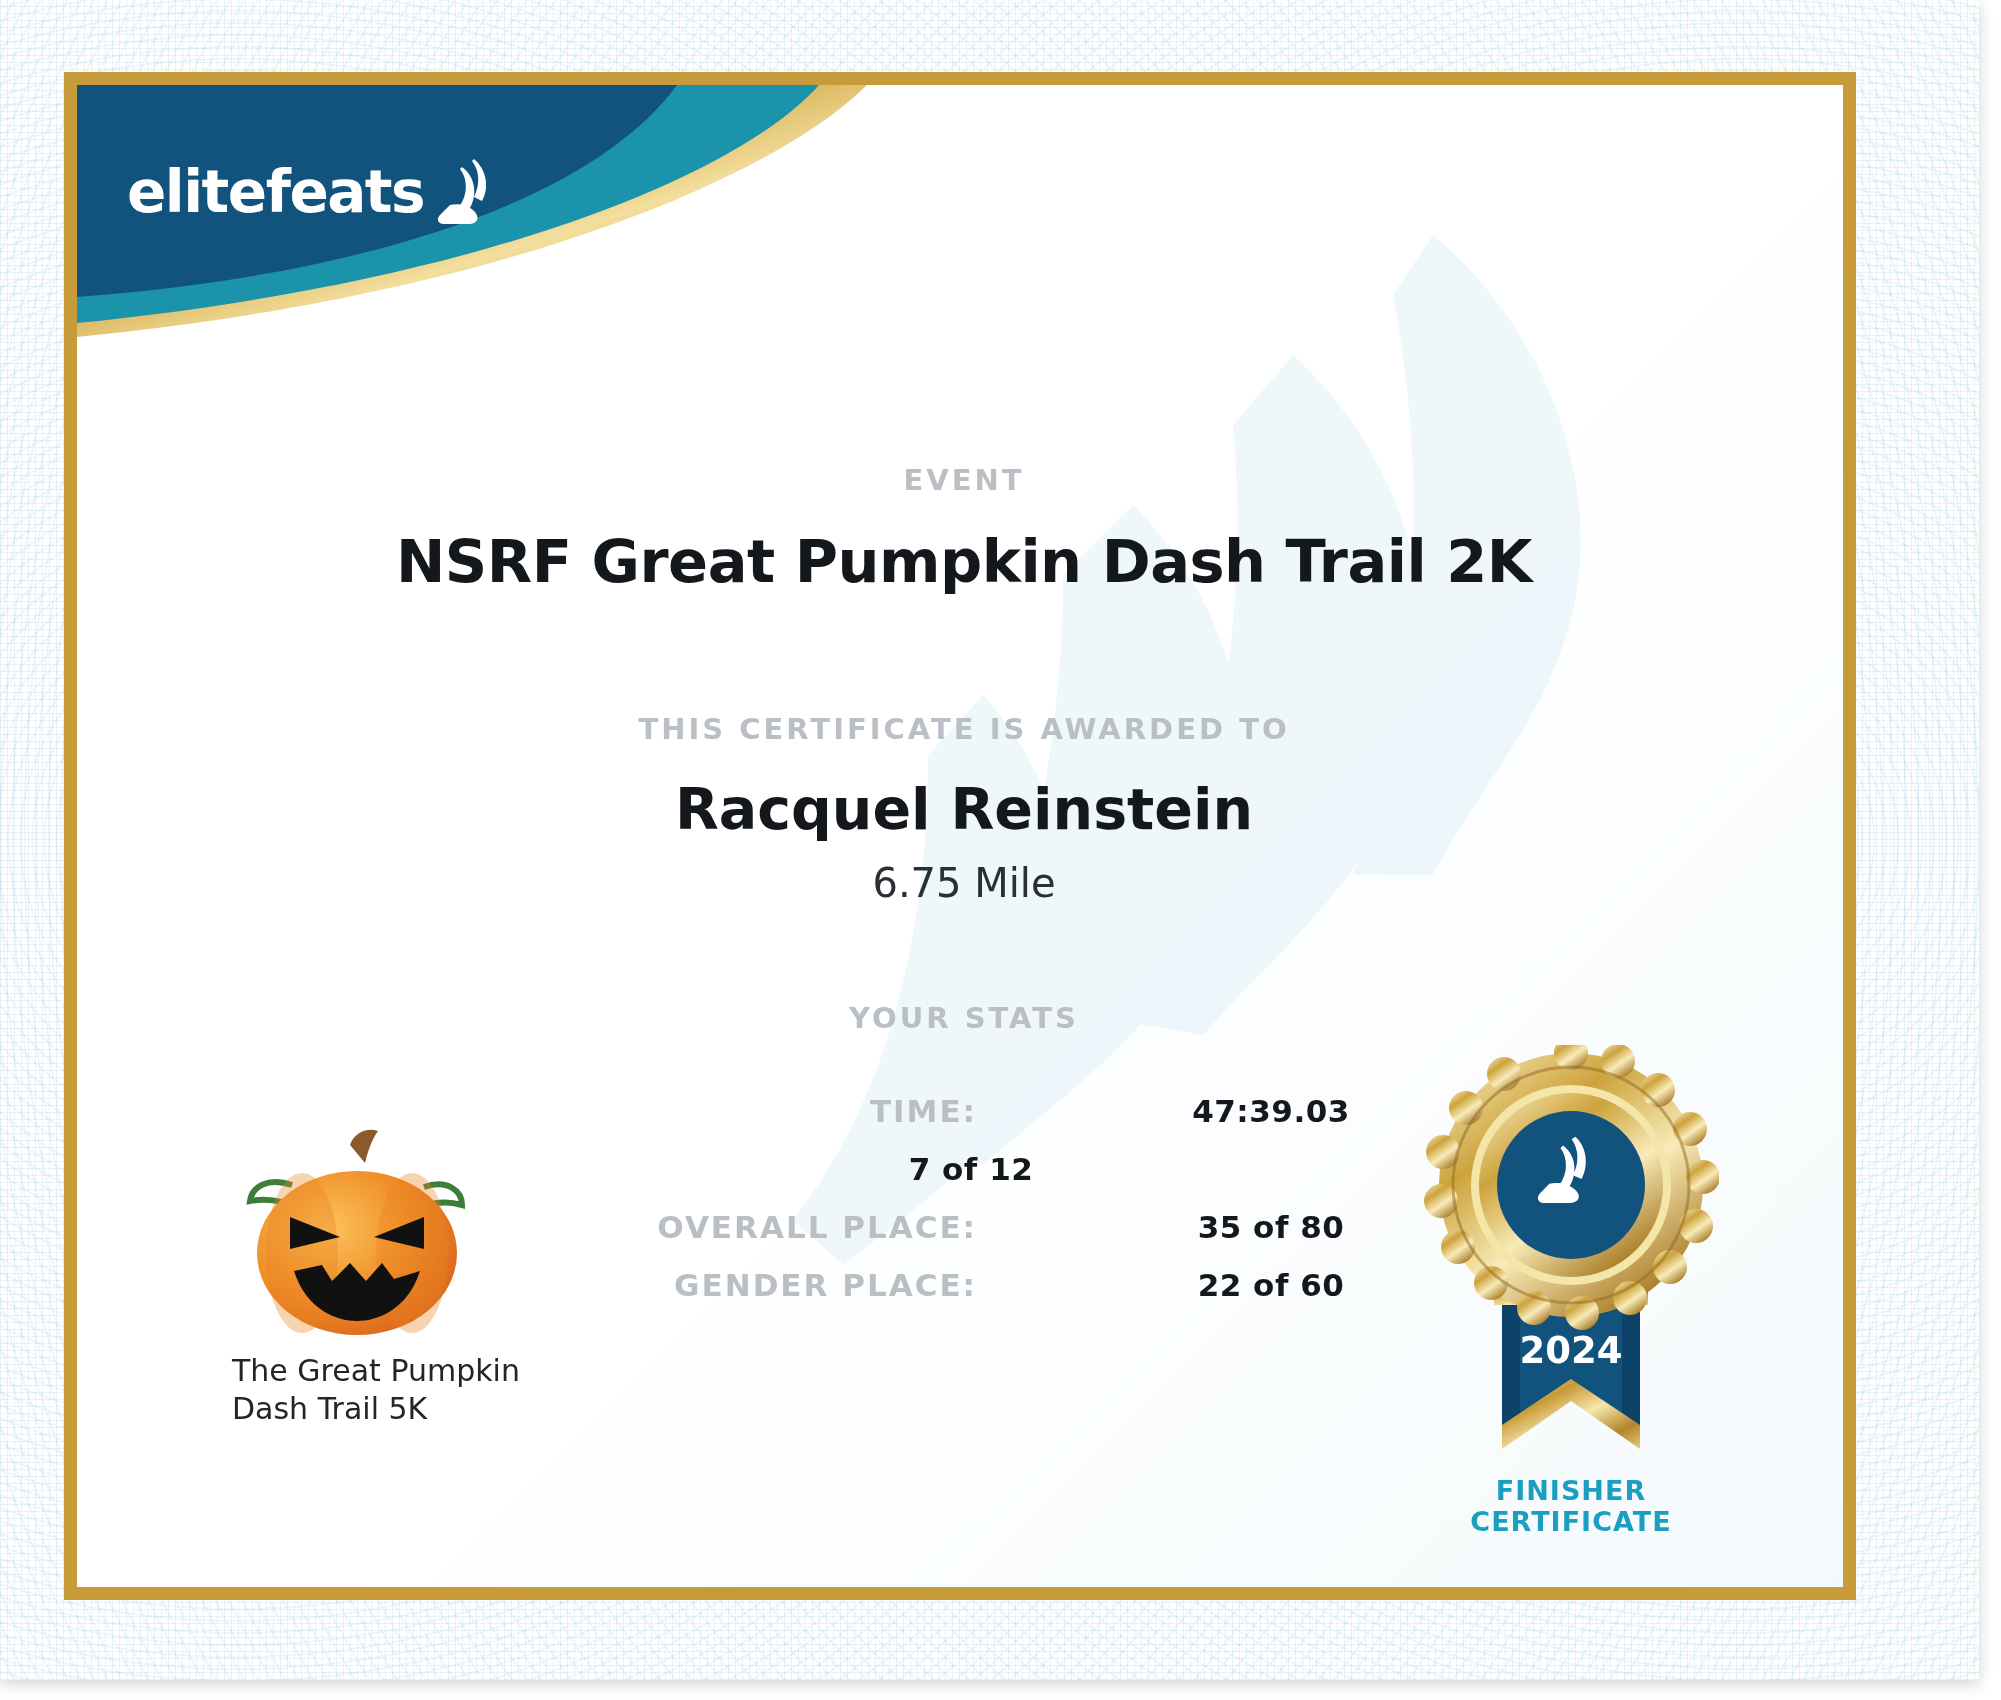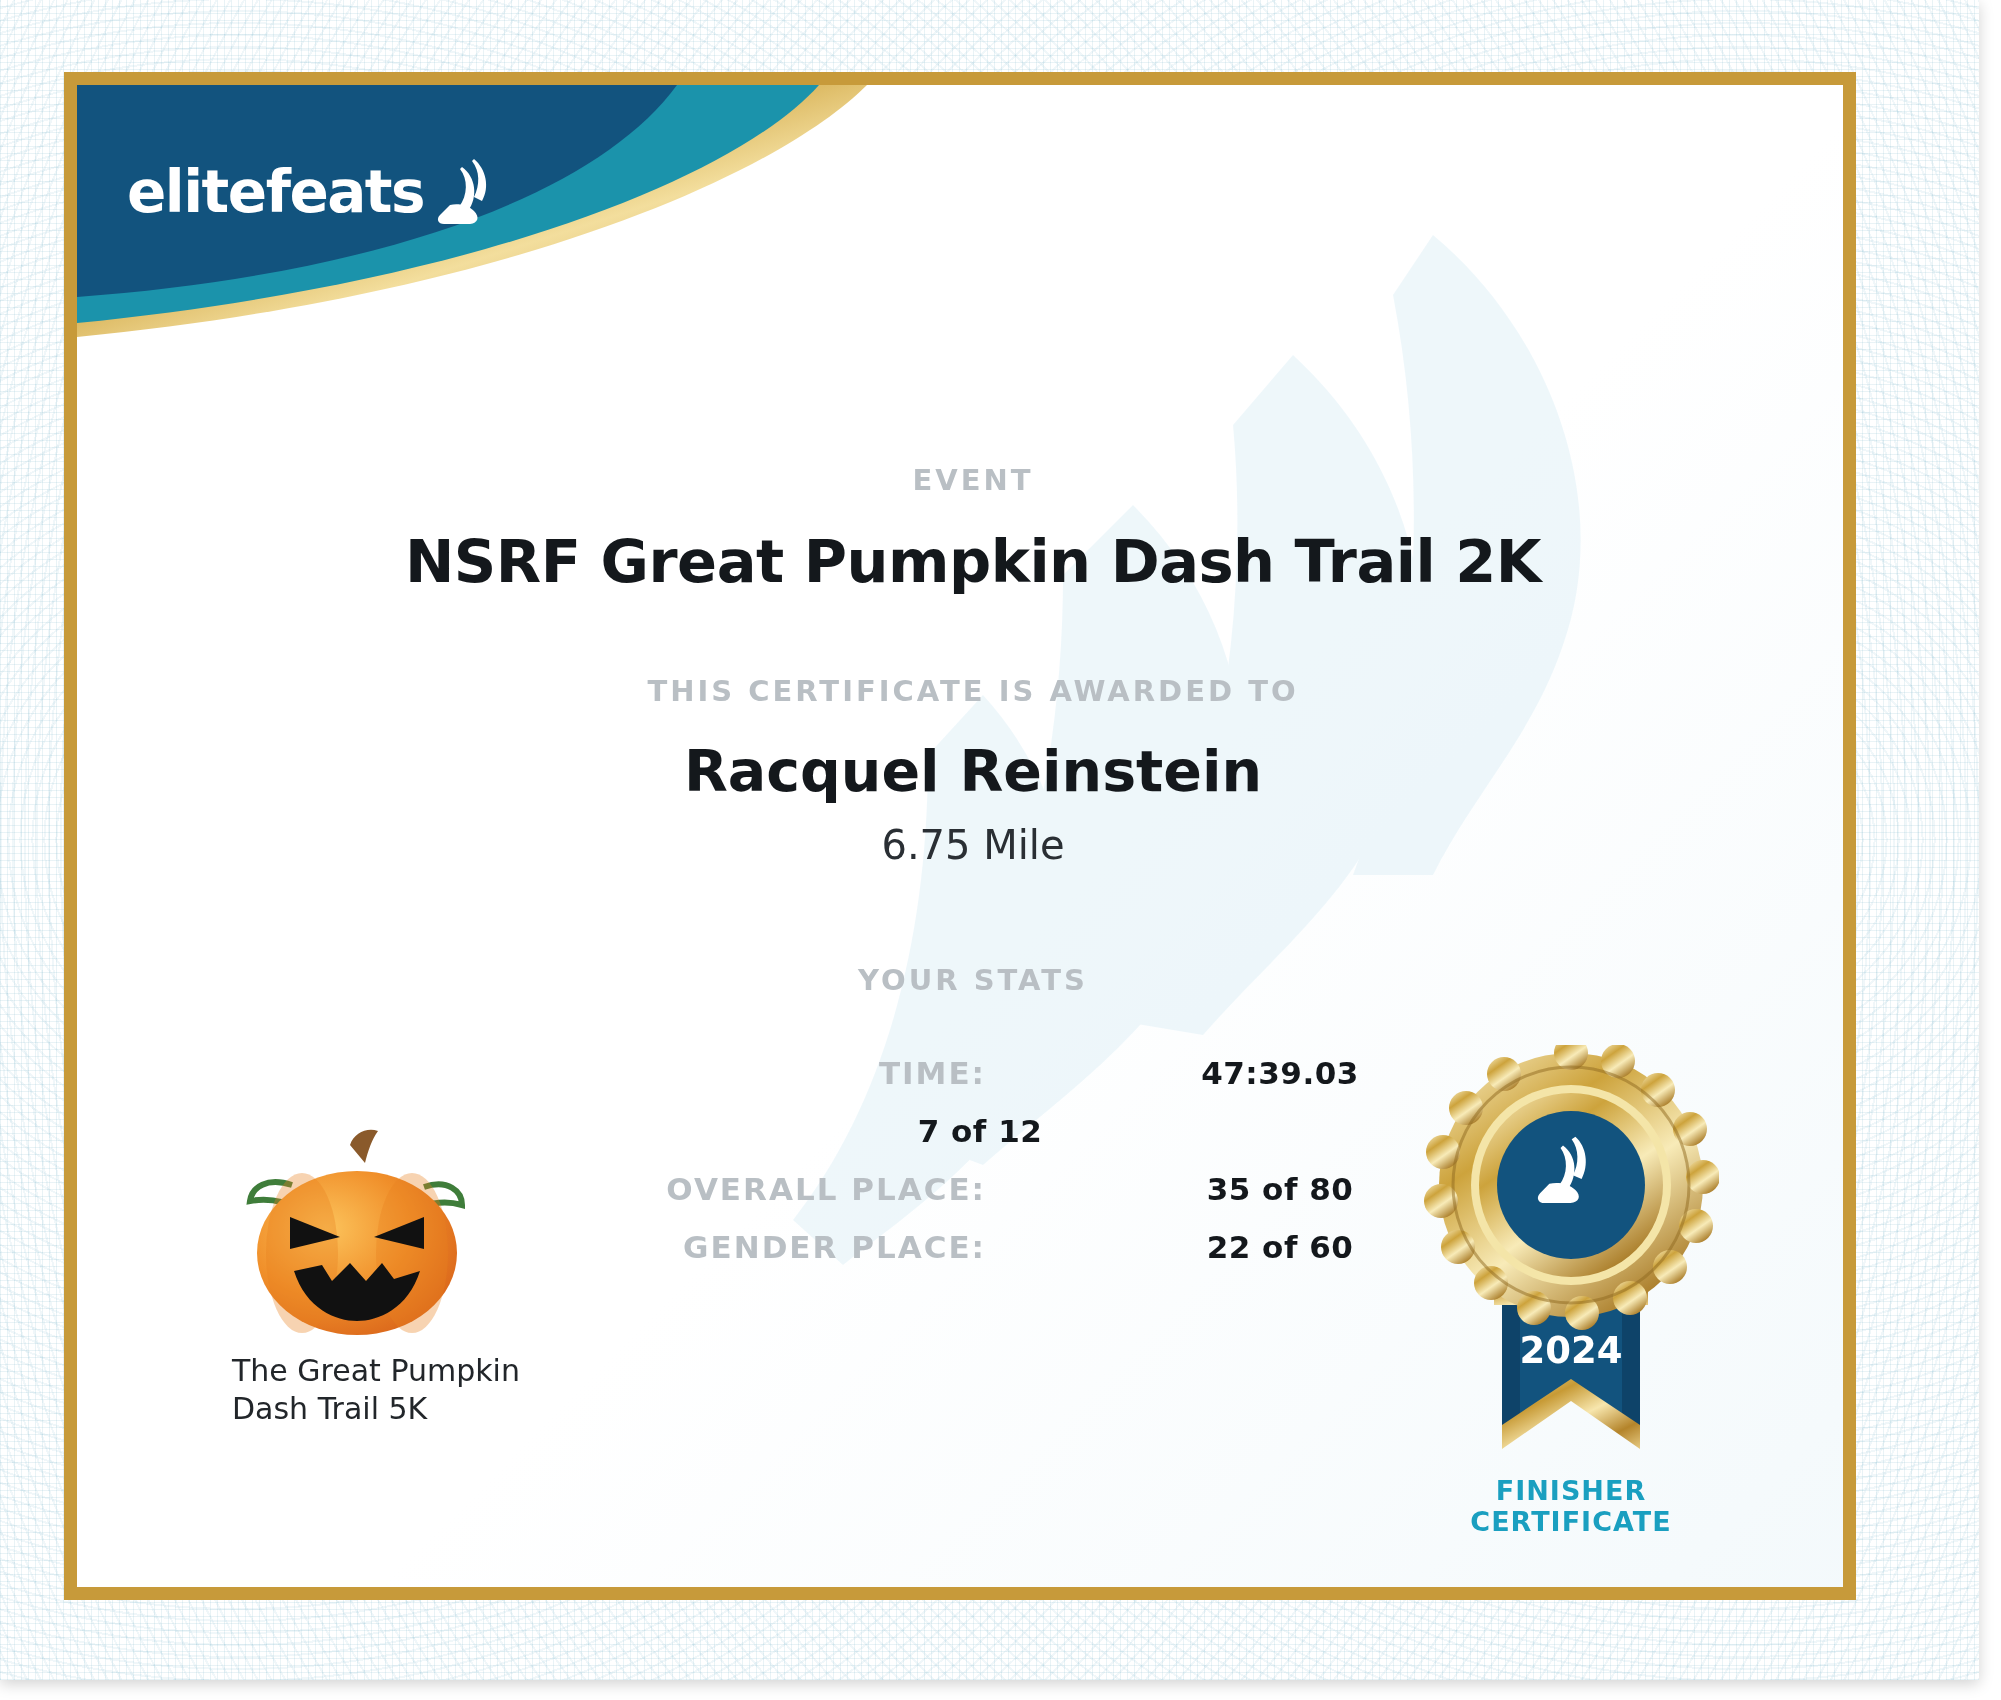--- a/index.html
+++ b/index.html
@@ -95,41 +95,41 @@
     font-family: "DejaVu Sans", sans-serif;
     font-size: 58px;
     font-weight: 700;
     letter-spacing: -1.5px;
   }
   .logo-wing { display: block; }
 
   
   .content {
     position: absolute;
-    left: 13px;
+    left: 4px;
     top: 330px;
     width: 100%;
     text-align: center;
   }
   .label {
     color: #b9bfc4;
     font-size: 29px;
     letter-spacing: 3px;
     font-weight: 600;
     text-transform: uppercase;
   }
   .event-label { margin-top: 48px; }
   .event-name {
     margin-top: 30px;
     color: #14181c;
     font-size: 59px;
     font-weight: 700;
     letter-spacing: -0.5px;
   }
-  .awarded-label { margin-top: 78px; }
+  .awarded-label { margin-top: 116px; }
   .recipient {
     margin-top: 30px;
     color: #14181c;
     font-size: 57px;
     font-weight: 700;
   }
   .distance {
     margin-top: 18px;
     color: #2a2f34;
     font-size: 40px;

